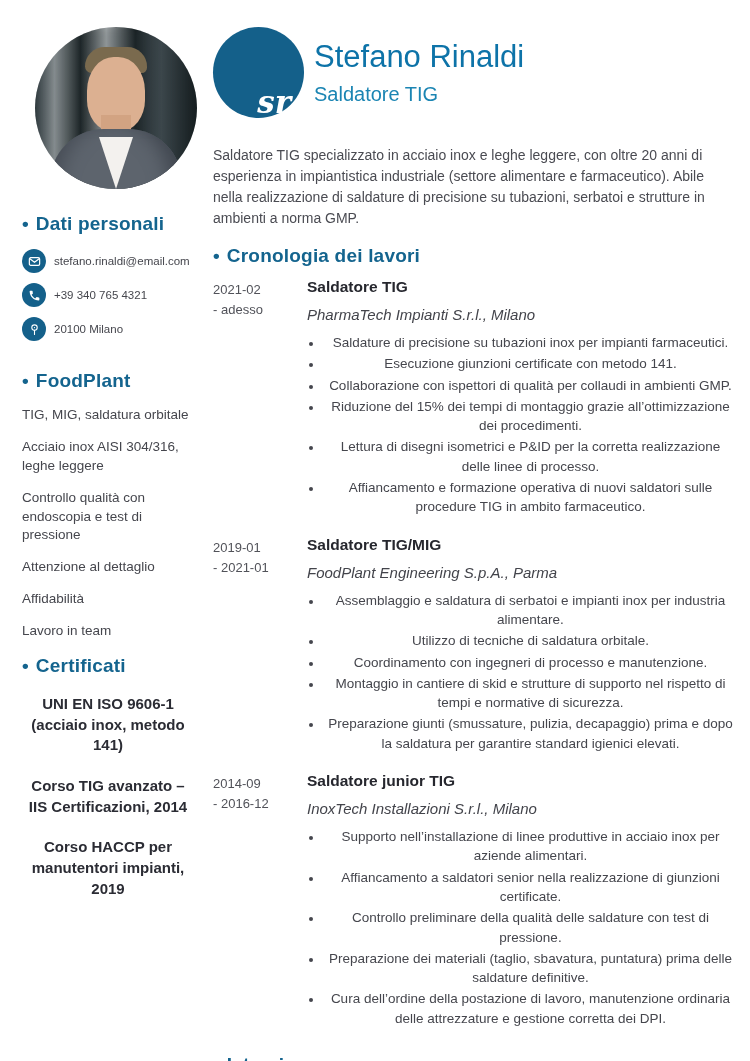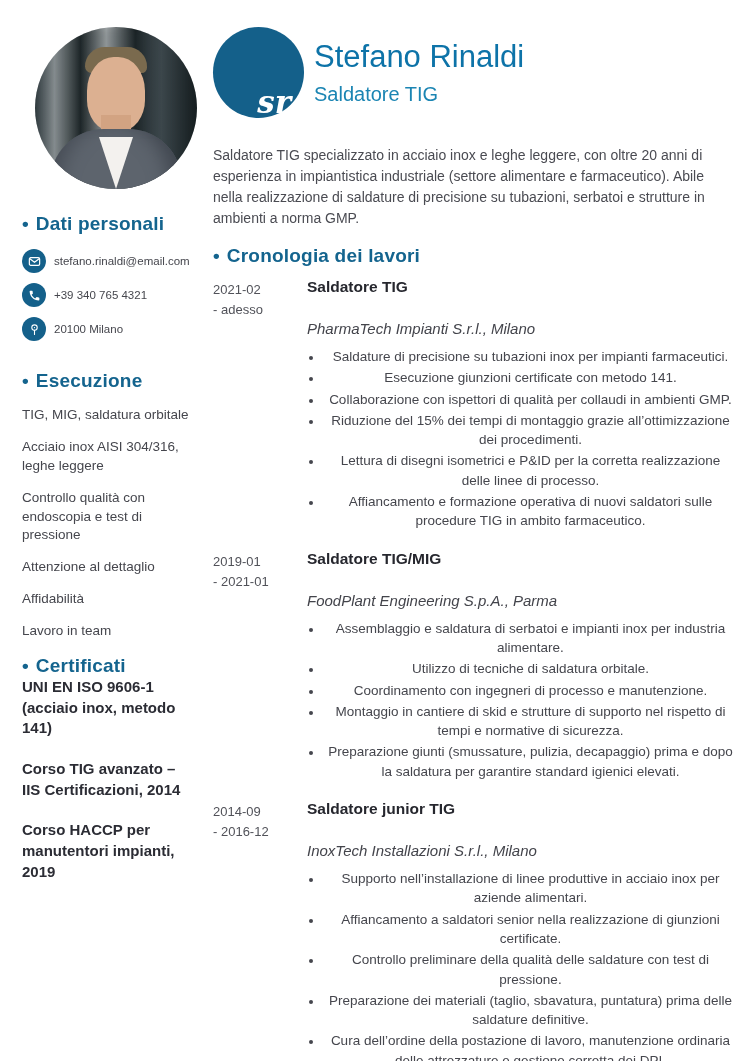--- a/index.html
+++ b/index.html
@@ -57,21 +57,21 @@
     width:24px; height:24px; border-radius:50%;
     background:#14608a; flex:0 0 24px;
     display:flex; align-items:center; justify-content:center;
   }
   .contact-icon svg { width:13px; height:13px; display:block; }
   .contact-text { font-size:11.5px; color:#45464d; margin-left:8px; }
 
   .skill-list { margin-top:14px; }
   .skill-item { font-size:13.5px; line-height:1.4; color:#45464d; margin-bottom:13px; max-width:172px; }
 
-  .cert-list { margin-top:0; }
+  .cert-list { margin-top:17px;text-align:center; }
   .cert-item { font-size:15px; font-weight:bold; line-height:1.38; color:#2b2c34; margin-bottom:20px; max-width:172px; }
 
   
   .right-col { padding:27px 14px 0 0; }
 
   .header-row { display:flex; align-items:flex-start; }
   .monogram {
     width:91px; height:91px; border-radius:50%;
     background:#14608a; flex:0 0 91px;
     position:relative;
@@ -87,21 +87,21 @@
   .person-title { color:#1b85b3; font-size:20px; margin-top:9px; }
 
   .summary { margin-top:27px; font-size:14px; line-height:1.5; color:#4a4b52; max-width:524px; }
 
   .main-section { margin-top:16px; }
   .main-heading { margin-bottom:11px; }
 
   .entry { display:grid; grid-template-columns:94px 1fr; margin-bottom:17px; }
   .entry-dates { font-size:13px; color:#515259; line-height:1.55; padding-top:2px; white-space:pre-line; }
   .entry-title { font-size:15.5px; font-weight:bold; color:#26272e; }
-  .entry-company { font-size:15px; font-style:italic; color:#43444b; margin-top:24px; }
+  .entry-company { font-size:15px; font-style:italic; color:#43444b; margin-top:10px; }
   .entry-bullets { margin:10px 0 0 0; padding-left:16px;text-align:center; }
   .entry-bullets li { font-size:13.5px; line-height:1.43; color:#45464d; margin-bottom:2px; padding-left:2px; }
   .entry-bullets li::marker { color:#45464d; font-size:12px; }
 </style>
 </head>
 <body>
 
 <div class="page">
 
   <div class="left-col">
@@ -147,21 +147,21 @@
                 <path d="M12 13.5V21" stroke-linecap="round"></path>
               </svg>
             </span>
             <span class="contact-text">20100 Milano</span>
           </div>
         </div>
     </div>
 
     <div class="side-section" style="margin-top:27px;">
       <div class="side-heading">
-        <span class="dot">•</span><span>Esecuzione</span>
+        <span class="dot">•</span><span>FoodPlant</span>
       </div>
       <div class="skill-list">
 
       <div class="skill-item">TIG, MIG, saldatura orbitale</div>
           <div class="skill-item">Acciaio inox AISI 304/316, leghe leggere</div>
           <div class="skill-item">Controllo qualità con endoscopia e test di pressione</div>
           <div class="skill-item">Attenzione al dettaglio</div>
           <div class="skill-item">Affidabilità</div>
           <div class="skill-item">Lavoro in team</div>
         </div>

